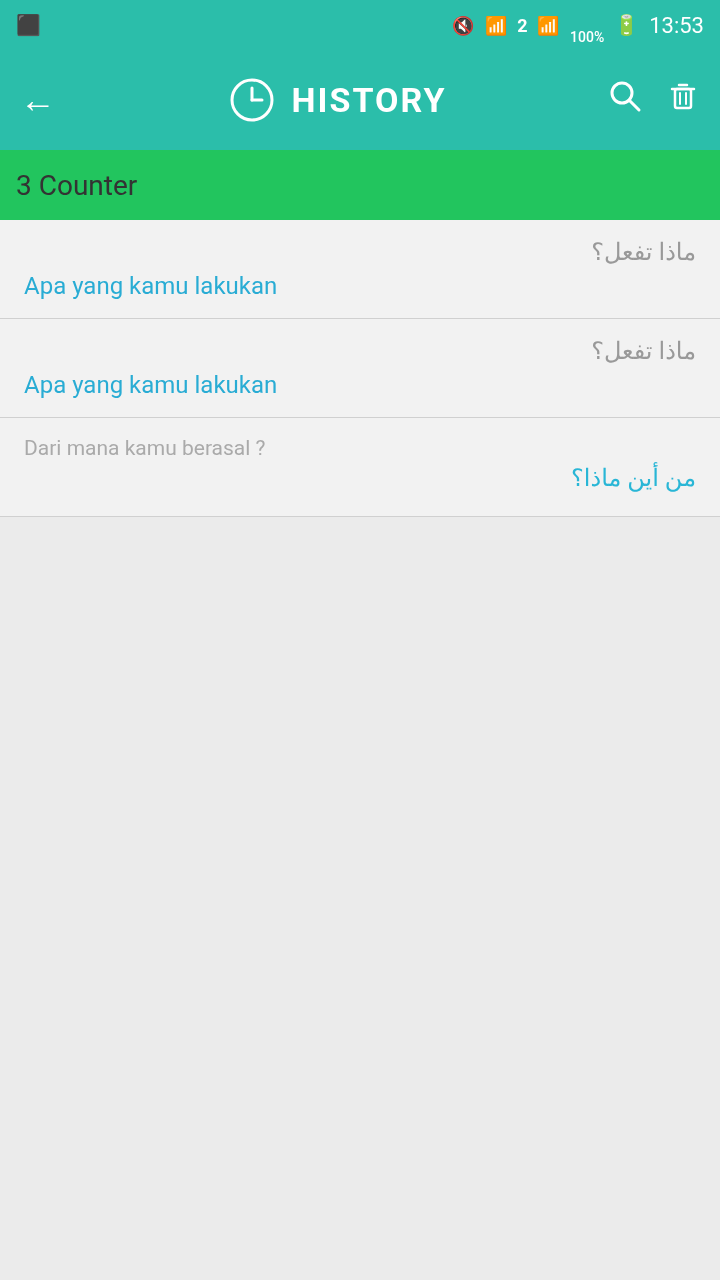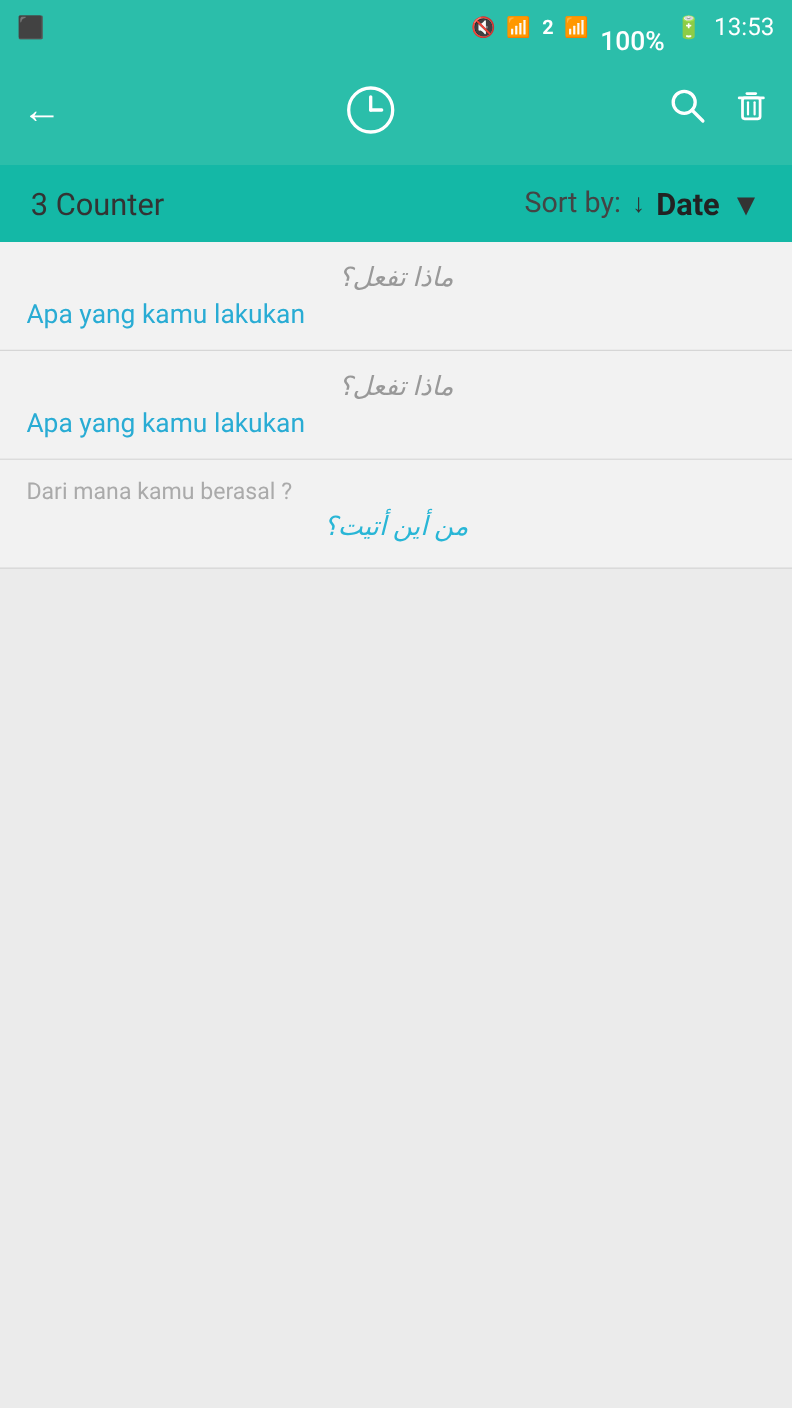--- a/index.html
+++ b/index.html
@@ -64,24 +64,24 @@
     .toolbar-icon {
       color: white;
       font-size: 34px;
       cursor: pointer;
     }
 
     
     .sub-toolbar {
       width: 100%;
       height: 70px;
-      background: #14b8a6;
-      display: flex;
-      align-items: center;
-      padding: 0 28px;
+      background: #22c55e;
+      display: flex;
+      align-items: center;
+      padding: 0 16px;
     }
     .sub-toolbar-counter {
       flex: 1;
       font-size: 28px;
       color: #333;
     }
     .sub-toolbar-sort {
       display: flex;
       align-items: center;
       gap: 10px;
@@ -98,26 +98,25 @@
       background: #ebebeb;
       min-height: calc(1280px - 220px);
     }
     .list-item {
       background: #f2f2f2;
       padding: 18px 24px 18px 24px;
       border-bottom: 1px solid #d0d0d0;
       cursor: pointer;
     }
     .item-arabic {
-      text-align: center;
+      text-align: right;
       font-size: 24px;
       color: #999;
       margin-bottom: 6px;
       direction: rtl;
-      font-style: italic;
     }
     .item-arabic.blue {
       color: #29b6d6;
     }
     .item-main {
       font-size: 24px;
       color: #29acd4;
     }
     .item-sub {
       font-size: 21px;
@@ -141,35 +140,36 @@
   <div class="status-bar-left">
 
     <span style="font-size:20px;">⬛</span>
   </div>
   <div class="status-bar-right">
 
     <span style="font-size:18px;">🔇</span>
     <span style="font-size:18px;">📶</span>
     <span style="font-size:18px; font-weight:bold;">2</span>
     <span style="font-size:18px;">📶</span>
-    <span style="font-size:24px;margin-top:23px;">100%</span>
+    <span style="font-size:14px;margin-top:23px;">100%</span>
     <span style="font-size:20px;">🔋</span>
     <span style="font-size:22px; font-weight:400;">13:53</span>
   </div>
 </div>
 
 <div class="toolbar">
   <span class="toolbar-back">←</span>
   <div class="toolbar-title-area">
 
     <svg class="clock-svg" viewBox="0 0 48 48" fill="none" xmlns="http://www.w3.org/2000/svg">
       <circle cx="24" cy="24" r="20" stroke="white" stroke-width="3" fill="none"></circle>
       <line x1="24" y1="12" x2="24" y2="24" stroke="white" stroke-width="3" stroke-linecap="round"></line>
       <line x1="24" y1="24" x2="34" y2="24" stroke="white" stroke-width="3" stroke-linecap="round"></line>
     </svg>
+    <span class="toolbar-title">HISTORY</span>
   </div>
   <div class="toolbar-actions">
 
     <span class="toolbar-icon">
       <svg width="34" height="34" viewBox="0 0 34 34" fill="none" xmlns="http://www.w3.org/2000/svg">
         <circle cx="14" cy="14" r="10" stroke="white" stroke-width="3" fill="none"></circle>
         <line x1="21" y1="21" x2="31" y2="31" stroke="white" stroke-width="3" stroke-linecap="round"></line>
       </svg>
     </span>
 
@@ -180,38 +180,32 @@
         <line x1="13" y1="6" x2="21" y2="6" stroke="white" stroke-width="2.5" stroke-linecap="round"></line>
         <line x1="14" y1="14" x2="14" y2="25" stroke="white" stroke-width="2" stroke-linecap="round"></line>
         <line x1="20" y1="14" x2="20" y2="25" stroke="white" stroke-width="2" stroke-linecap="round"></line>
       </svg>
     </span>
   </div>
 </div>
 
 <div class="sub-toolbar">
   <span class="sub-toolbar-counter">3 Counter</span>
-  <div class="sub-toolbar-sort">
-    <span class="sort-label">Sort by:</span>
-    <span class="sort-arrow">↓</span>
-    <span class="sort-value">Date</span>
-    <span class="sort-dropdown">▼</span>
-  </div>
 </div>
 
 <div class="list-container">
 
   <div class="list-item">
     <div class="item-arabic">ماذا تفعل؟</div>
     <div class="item-main">Apa yang kamu lakukan</div>
   </div>
 
   <div class="list-item">
     <div class="item-arabic">ماذا تفعل؟</div>
     <div class="item-main">Apa yang kamu lakukan</div>
   </div>
 
   <div class="list-item">
     <div class="item-sub gray">Dari mana kamu berasal ?</div>
-    <div class="item-arabic blue">من أين أتيت؟</div>
+    <div class="item-arabic blue">من أين ماذا؟</div>
   </div>
 
 </div>
 
 </body></html>

